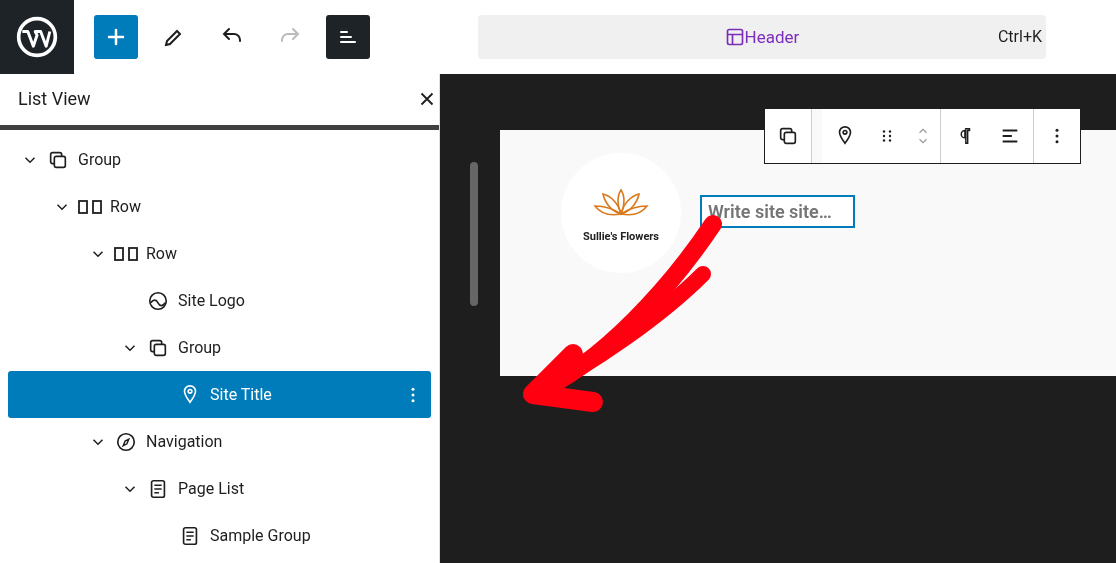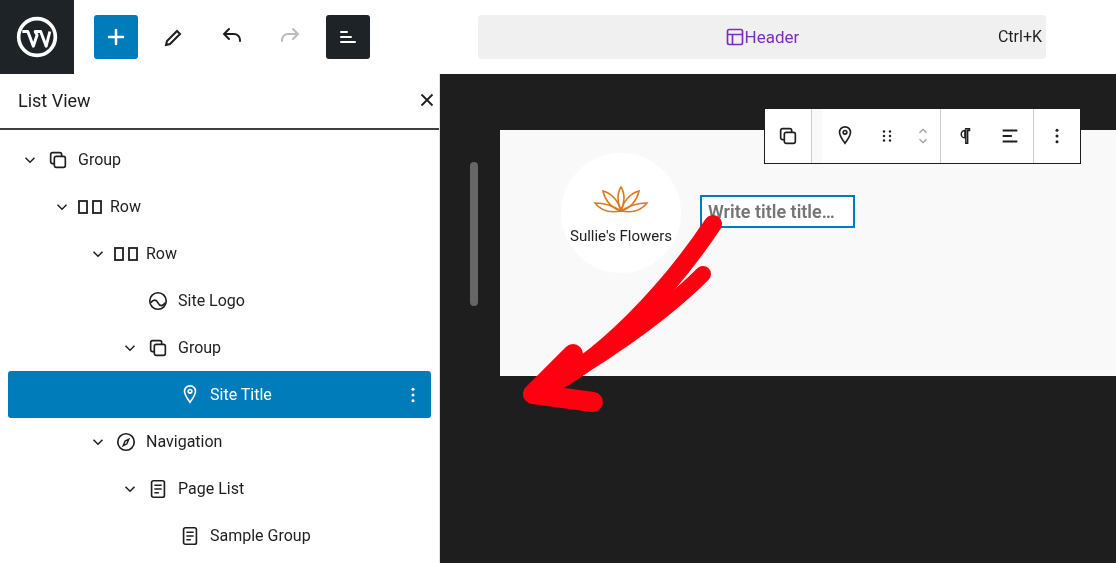--- a/index.html
+++ b/index.html
@@ -16,42 +16,42 @@
 .icon-btn.disabled { color: #999; }
 .doc-bar { flex: 1; display: flex; align-items: center; justify-content: flex-end; padding-right: 70px; }
 .doc-chip { width: 568px; height: 44px; background: #f0f0f0; border-radius: 4px; display: flex; align-items: center; justify-content: center; position: relative; cursor: pointer; }
 .doc-chip-content { display: flex; align-items: center; }
 .doc-label { color: #7b2dbd; font-size: 17px; font-weight: 400; }
 .doc-kbd { position: absolute; right: 4px; font-size: 16px; color: #1e1e1e; }
 
 
 .main { display: flex; height: calc(563px - 74px); }
 .sidebar { width: 440px; background: #fff; border-right: 1px solid #e0e0e0; }
-.sidebar-header { display: flex; align-items: center; justify-content: space-between; padding: 16px 1px 18px 18px; height: 56px; border-bottom: 2px solid #404040; }
+.sidebar-header { display: flex; align-items: center; justify-content: space-between; padding: 16px 1px 18px 18px; height: 56px; border-bottom: 5px solid #404040; }
 .sidebar-title { font-size: 18px; font-weight: 400; color: #1e1e1e; }
 .tree { padding: 6px 8px; }
 .tree-row { display: flex; align-items: center; height: 47px; border-radius: 3px; cursor: pointer; font-size: 16px; color: #1e1e1e; }
 .tree-row .twisty { width: 28px; display: flex; justify-content: center; }
 .tree-row .block-icon { width: 28px; display: flex; justify-content: center; }
 .tree-row .label { flex: 1; padding-left: 6px; }
 .tree-row.selected { background: #007cba; color: #fff; }
 .tree-row.selected .label { color: #fff; }
 .tree-row .more { width: 36px; display: flex; justify-content: center; }
 .pad-0 { padding-left: 8px; }
 .pad-1 { padding-left: 40px; }
 .pad-2 { padding-left: 76px; }
 .pad-3 { padding-left: 108px; }
 .pad-4 { padding-left: 140px; }
 
 
 .canvas { flex: 1; background: #1e1e1e; position: relative; }
 .canvas-scroll { position: absolute; left: 30px; top: 88px; width: 8px; height: 144px; background: #666; border-radius: 4px; }
 .header-block { position: absolute; left: 60px; right: 0; top: 56px; height: 246px; background: #f9f9f9; }
 .logo-circle { position: absolute; left: 61px; top: 23px; width: 120px; height: 120px; background: #fff; border-radius: 50%; display: flex; flex-direction: column; align-items: center; justify-content: center; gap: 2px; }
-.logo-label { font-size: 15px; font-weight: 400; color: #222; }
+.logo-label { font-size: 11px; font-weight: 700; color: #222; }
 .site-title-input { position: absolute; left: 200px; top: 65px; width: 155px; height: 33px; border: 2px solid #007cba; background: #fff; display: flex; align-items: center; padding: 0 6px; font-size: 18px; color: #757575; font-weight: 600; }
 
 
 .block-toolbar { position: absolute; left: 264px; top: -22px; display: flex; background: #fff; border: 1px solid #1e1e1e; height: 56px; }
 .bt-group { display: flex; border-right: 1px solid #ccc; }
 .bt-group:last-child { border-right: none; }
 .bt-btn { width: 46px; display: flex; align-items: center; justify-content: center; cursor: pointer; }
 .gap { width: 10px; background: #f9f9f9; border-top: none; border-bottom: none; }
 
 
@@ -325,21 +325,21 @@
           <path d="M30 6 C26 12 26 22 30 30 C34 22 34 12 30 6 Z" fill="none" stroke="#d97a1f" stroke-width="1.6"></path>
           <path d="M30 30 C22 28 14 20 12 10 C20 12 28 20 30 30 Z" fill="none" stroke="#d97a1f" stroke-width="1.6"></path>
           <path d="M30 30 C38 28 46 20 48 10 C40 12 32 20 30 30 Z" fill="none" stroke="#d97a1f" stroke-width="1.6"></path>
           <path d="M30 30 C20 32 10 30 4 22 C14 22 24 26 30 30 Z" fill="none" stroke="#d97a1f" stroke-width="1.6"></path>
           <path d="M30 30 C40 32 50 30 56 22 C46 22 36 26 30 30 Z" fill="none" stroke="#d97a1f" stroke-width="1.6"></path>
         </svg>
         <span class="logo-label">Sullie's Flowers</span>
       </div>
 
       <div class="site-title-input">
-        <span>Write title title…</span>
+        <span>Write site site…</span>
       </div>
 
       <svg class="arrow-annot" viewBox="0 0 230 200">
         <path d="M210 10 C 160ax 60 90 140 30 180" stroke="#ff0010" stroke-width="18" fill="none" stroke-linecap="round" visibility="hidden"></path>
         <path d="M210 10 C170 70 100 150 30 180" stroke="#ff0010" stroke-width="18" fill="none" stroke-linecap="round"></path>
         <path d="M200 60 C160 100 90 150 30 180" stroke="#ff0010" stroke-width="16" fill="none" stroke-linecap="round"></path>
         <path d="M30 180 L70 140 M30 180 L90 188" stroke="#ff0010" stroke-width="20" fill="none" stroke-linecap="round"></path>
       </svg>
 
     </div>

